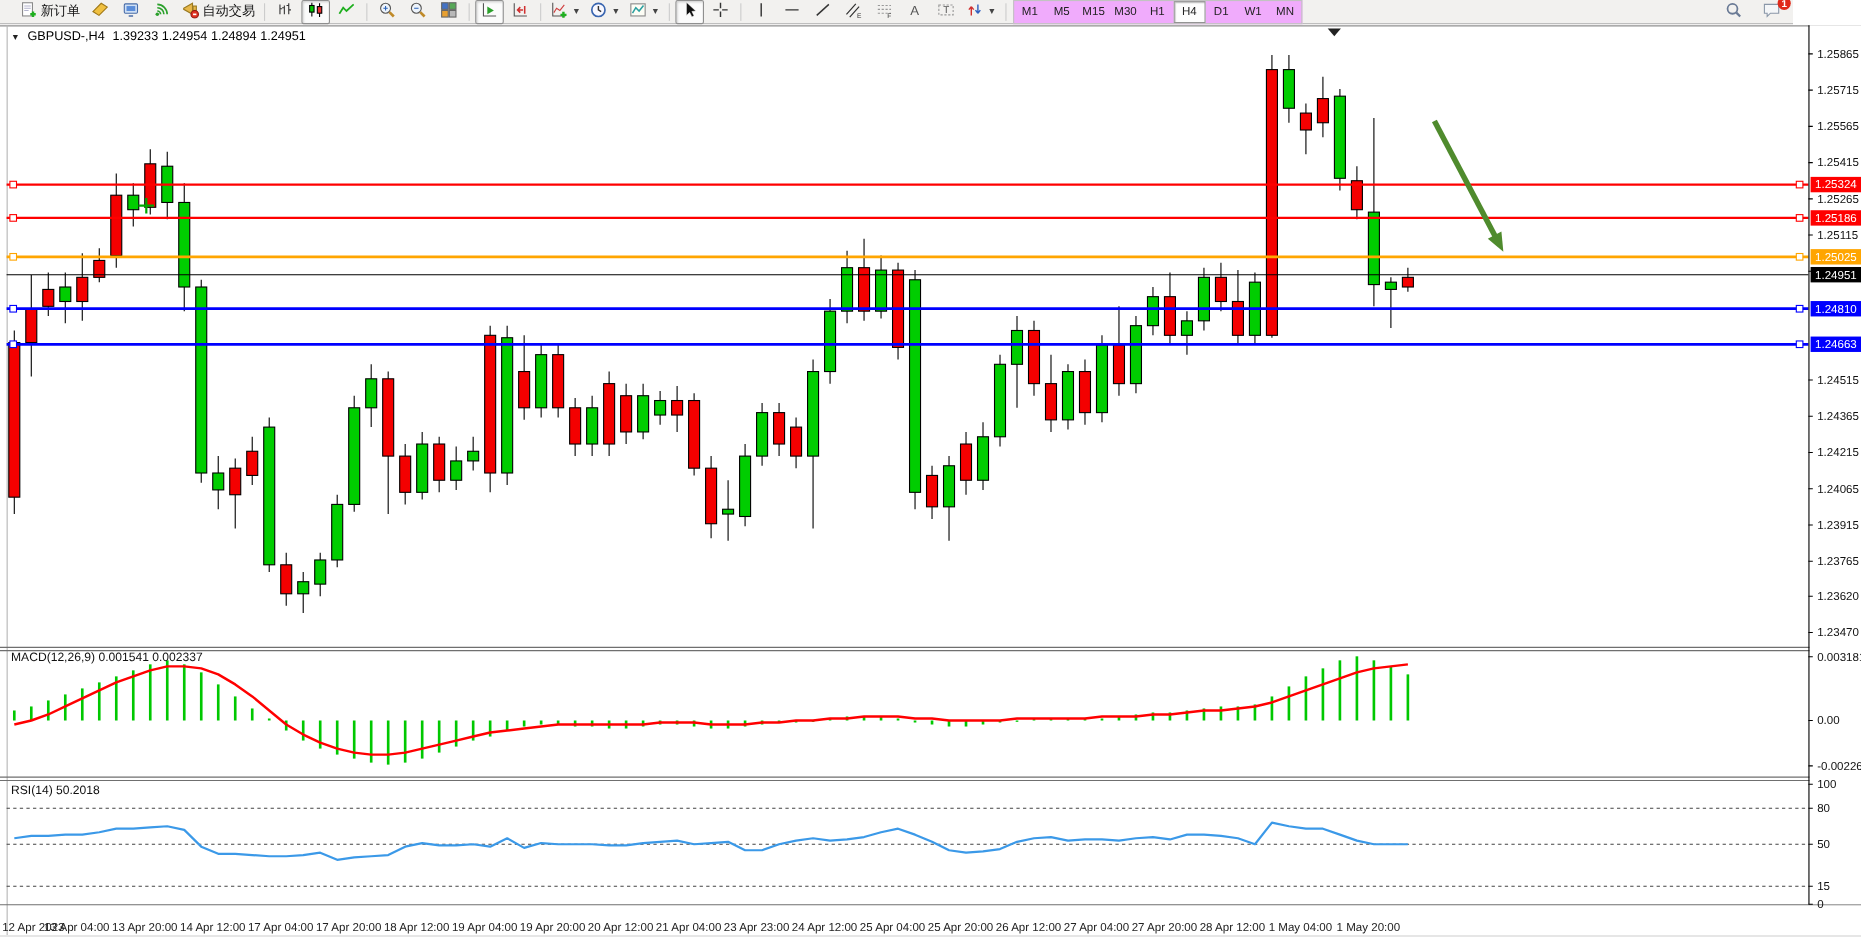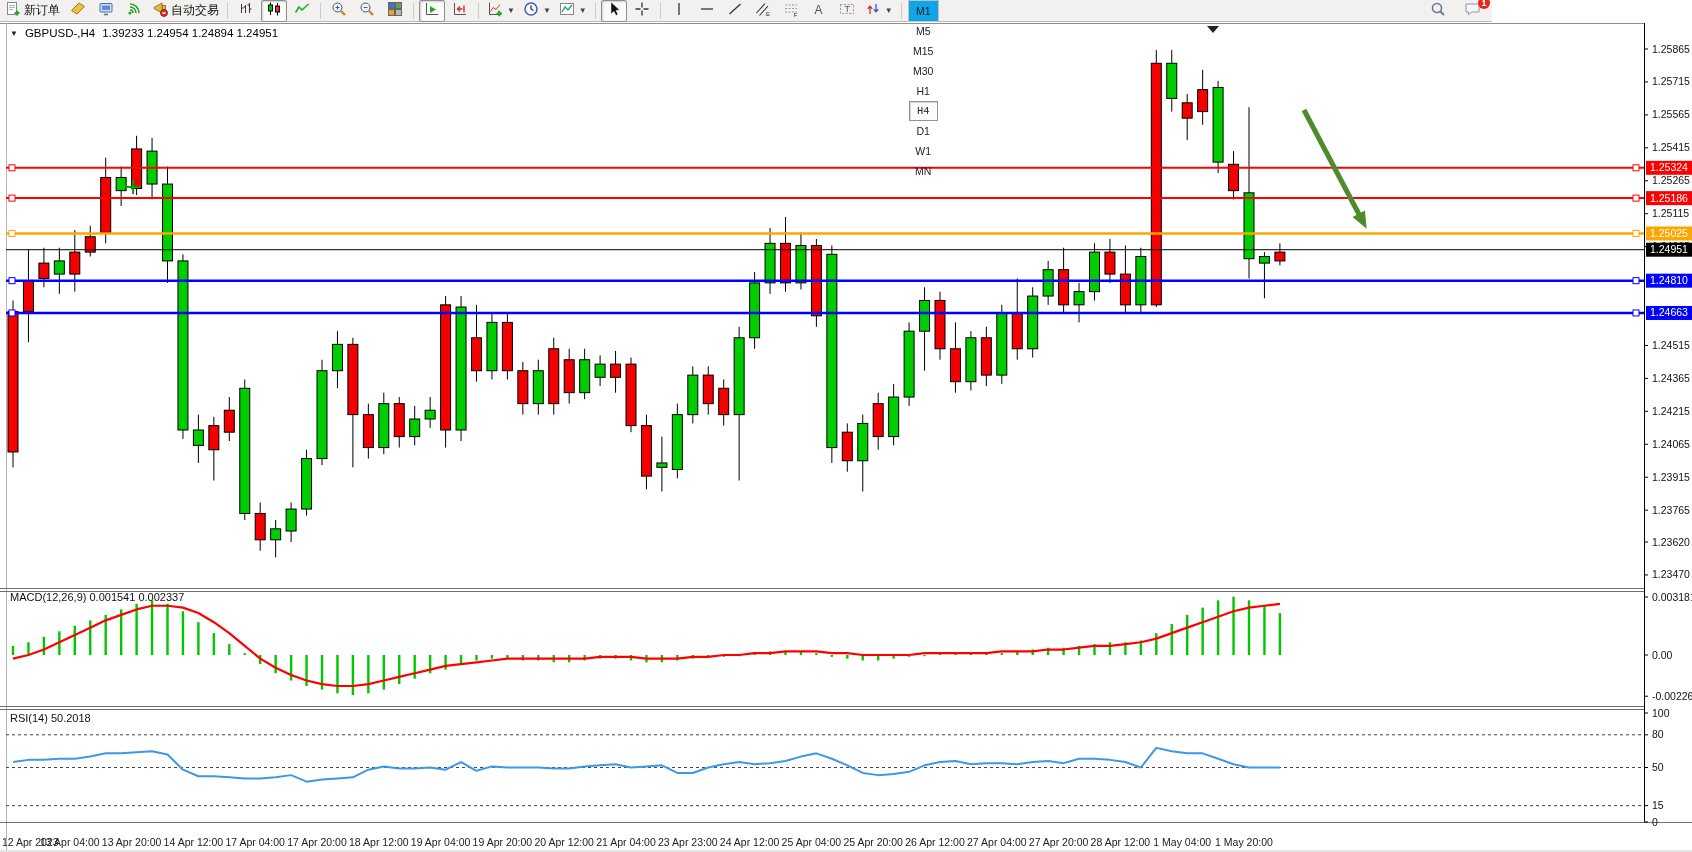--- a/index.html
+++ b/index.html
@@ -1,29 +1,29 @@
 <!DOCTYPE html>
 <html><head>
 <meta charset="utf-8">
 <style>
   html,body{margin:0;padding:0;width:1692px;height:852px;overflow:hidden;background:#ffffff;
             font-family:"Liberation Sans",sans-serif;}
-  #toolbar{position:absolute;top:0;left:0;width:1492px;height:22px;background:#f2f1ef;
-           border-bottom:1px solid #b9b9b9;display:flex;align-items:center;padding-left:1px;
+  #toolbar{position:absolute;top:0;left:0;width:1630px;height:22px;background:#f2f1ef;
+           border-bottom:1px solid #b9b9b9;display:flex;align-items:center;padding-left:14px;
            box-sizing:border-box;z-index:5;}
   .tbtn{height:20px;min-width:20px;display:inline-flex;align-items:center;justify-content:center;
         border:1px solid transparent;border-radius:2px;margin:0 1px;font-size:12px;color:#111;
         gap:3px;padding:0 2px;cursor:default;}
   .tbtn.active{background:#fbfbfb;border-color:#8f8f8f;box-shadow:inset 1px 1px 2px rgba(0,0,0,.18);}
   .sep{width:1px;height:16px;background:#cccccc;margin:0 4px;}
   .caret{font-size:8px;color:#444;margin-left:1px;}
-  .tf-group{display:flex;border:1px solid #c2c2c2;background:#0ea5e9;height:20px;align-items:flex-end;margin-left:2px;flex-direction:column;}
+  .tf-group{display:flex;border:1px solid #c2c2c2;background:#f0abfc;height:20px;align-items:flex-end;margin-left:2px;}
   .tf{width:27px;text-align:center;font-size:10.5px;color:#222;height:18px;line-height:18px;
       border:1px solid transparent;}
-  .tf.active{border-color:#939393;background:#fdfdfd;box-shadow:inset 1px 1px 1px rgba(0,0,0,.18);font-family:Liberation Mono, monospace;}
+  .tf.active{border-color:#939393;background:#fdfdfd;box-shadow:inset 1px 1px 1px rgba(0,0,0,.18);}
   #tb-right{margin-left:auto;display:flex;align-items:center;margin-right:6px;gap:6px;}
   .badge{position:absolute;top:-4px;right:-6px;background:#e02a1a;color:#fff;border-radius:50%;
          width:12px;height:12px;font-size:9px;line-height:12px;text-align:center;font-weight:bold;}
   #chart-title{position:absolute;left:10px;top:27px;z-index:4;font-size:11.5px;color:#000;display:flex;gap:7px;align-items:center;}
   #chart-title .tri{font-size:8px;color:#222;}
   svg text{font-family:"Liberation Sans",sans-serif;}
 </style>
 </head>
 <body>
 

